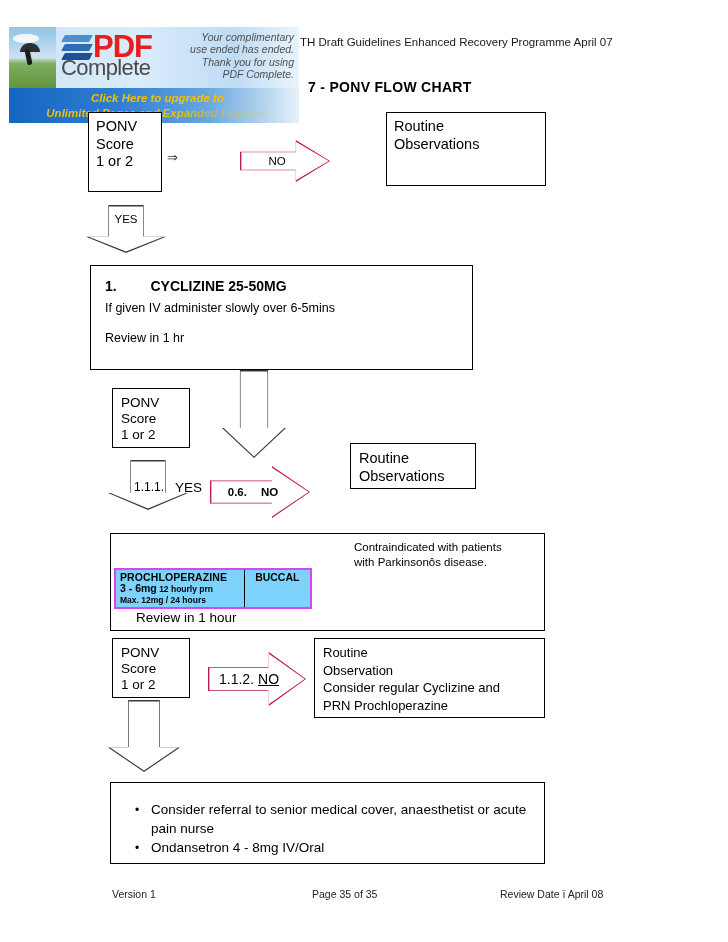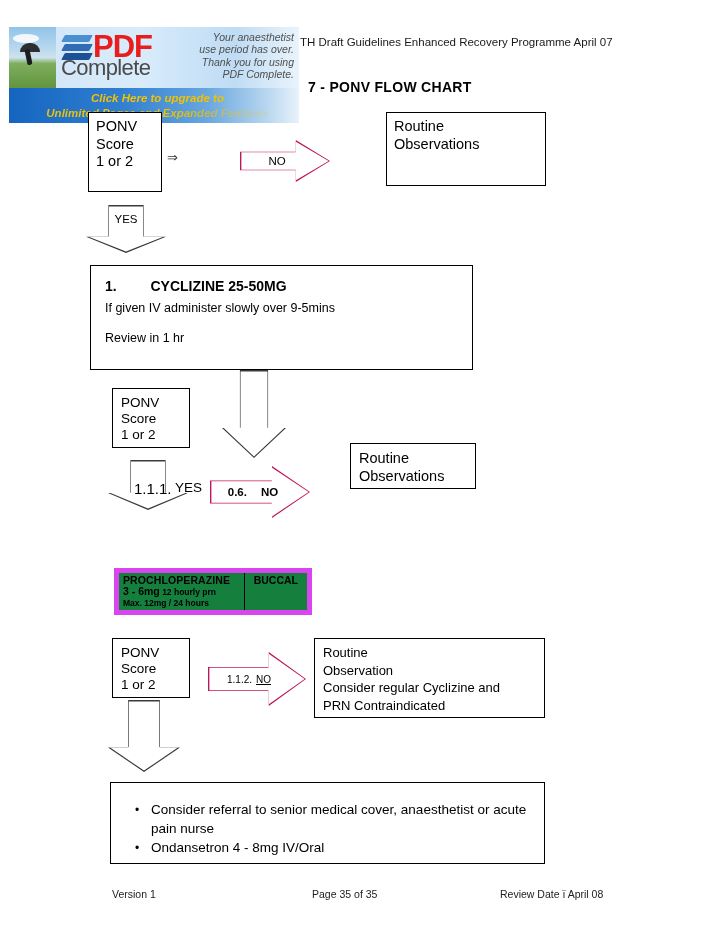--- a/index.html
+++ b/index.html
@@ -113,21 +113,21 @@
     clip-path:polygon(28% 0,72% 0,72% 66%,100% 66%,50% 100%,0 66%,28% 66%);
   }
   .down-lbl{
     position:absolute;left:0;right:0;top:8px;text-align:center;font-size:11.5px;
   }
 
   
   .glyph-arrow{position:absolute;font-size:13px;color:#333;}
 
   
-  .ptable{position:absolute;border:5px solid #d946ef;background:#15803d;border-collapse:collapse;}
+  .ptable{position:absolute;border:2px solid #d946ef;background:#7dd3fc;border-collapse:collapse;}
   .ptable td{border:1px solid #000;padding:1px 4px;vertical-align:top;}
   .pname{font-size:10.5px;font-weight:bold;letter-spacing:.1px;}
   .pdose b{font-size:10.5px;}
   .pdose{font-size:8.5px;font-weight:bold;line-height:11px;}
   .proute{font-size:10.5px;font-weight:bold;}
 
   ul.bl{margin:10px;padding:0 0 0 30px;list-style:none;}
   ul.bl li{position:relative;font-size:13.5px;line-height:18.5px;margin:0 0 1px 0;}
   ul.bl li:before{
     content:"\2022";position:absolute;left:-16px;top:0;font-size:12px;
@@ -154,22 +154,22 @@
         <div class="wm-chute"></div>
       </div>
       <div class="wm-logo-mark">
         <i></i>
           <i></i>
           <i></i>
       </div>
       <div class="wm-pdf">PDF</div>
       <div class="wm-complete">Complete</div>
       <div class="wm-msg">
-        <div>Your anaesthetist</div>
-        <div>use period has over.</div>
+        <div>Your complimentary</div>
+        <div>use ended has ended.</div>
         <div>Thank you for using</div>
         <div>PDF Complete.</div>
       </div>
     </div>
     <div class="wm-bar">
       <span class="l1">Click Here to upgrade to</span>
       <span class="l2">Unlimited Pages and Expanded Features</span>
     </div>
   </div>
 
@@ -199,59 +199,66 @@
     <div class="down-lbl">YES</div>
   </div>
 
   <div class="box" style="left:90px;top:265px;width:383px;height:105px;">
     <div style="padding:12px 14px 0 14px;">
       <div style="font-size:14px;font-weight:bold;">
         <span>1.</span>
         <span style="display:inline-block;width:26px;"></span>
         <span>CYCLIZINE 25-50MG</span>
       </div>
-      <div style="font-size:12.5px;margin-top:7px;">If given IV administer slowly over 9-5mins</div>
+      <div style="font-size:12.5px;margin-top:7px;">If given IV administer slowly over 6-5mins</div>
       <div style="font-size:12.5px;margin-top:16px;">Review in 1 hr</div>
     </div>
   </div>
 
   <div class="box" style="left:112px;top:388px;width:78px;height:60px;">
     <div class="t" style="font-size:13.5px;line-height:16px;padding:6px 8px;">
       <div>PONV</div>
       <div>Score</div>
       <div>1 or 2</div>
     </div>
   </div>
 
   <div class="arrow-down" style="left:222px;top:370px;width:64px;height:88px;">
     <div class="fill"></div>
   </div>
 
   <div class="arrow-down" style="left:108px;top:460px;width:80px;height:50px;">
     <div class="fill"></div>
   </div>
-  <div style="position:absolute;left:134px;top:480px;font-size:15px;white-space:nowrap;">1.1.1.</div>
+  <div style="position:absolute;left:134px;top:480px;font-size:12px;white-space:nowrap;">1.1.1.</div>
   <div style="position:absolute;left:175px;top:480px;font-size:13.5px;line-height:15px;width:12px;">YES</div>
 
   <div class="arrow-right k" style="left:210px;top:466px;width:100px;height:52px;">
     <div class="fill"></div>
     <div class="arrow-lbl" style="padding-right:14px;font-weight:bold;">
       <span>0.6.</span>
       <span style="display:inline-block;width:14px;"></span>
       <span>NO</span>
     </div>
   </div>
 
   <div class="box" style="left:350px;top:443px;width:126px;height:46px;">
     <div class="t sm" style="padding:6px 8px;">
       <div>Routine</div>
       <div>Observations</div>
     </div>
   </div>
 
+  <div class="box" style="left:110px;top:533px;width:435px;height:98px;">
+    <div style="position:absolute;left:243px;top:6px;font-size:11.5px;line-height:15px;">
+      <div>Contraindicated with patients</div>
+      <div>with Parkinsonôs disease.</div>
+    </div>
+    <div style="position:absolute;left:25px;top:76px;font-size:13.5px;">Review in 1 hour</div>
+  </div>
   <table class="ptable" style="left:114px;top:568px;width:198px;">
     <tbody>
         <tr>
       <td style="width:124px;">
         <div class="pname">PROCHLOPERAZINE</div>
         <div class="pdose">
           <b>3 - 6mg</b>
           <span>12 hourly prn</span>
         </div>
         <div class="pdose">Max. 12mg / 24 hours</div>
@@ -266,33 +273,33 @@
   <div class="box" style="left:112px;top:638px;width:78px;height:60px;">
     <div class="t" style="font-size:13.5px;line-height:16px;padding:6px 8px;">
       <div>PONV</div>
       <div>Score</div>
       <div>1 or 2</div>
     </div>
   </div>
 
   <div class="arrow-right k" style="left:208px;top:652px;width:98px;height:54px;">
     <div class="fill"></div>
-    <div class="arrow-lbl" style="padding-right:16px;font-size:10px;">
+    <div class="arrow-lbl" style="padding-right:16px;font-size:14px;">
       <span>1.1.2.</span>
       <span style="display:inline-block;width:4px;"></span>
       <span style="text-decoration:underline;">NO</span>
     </div>
   </div>
 
   <div class="box" style="left:314px;top:638px;width:231px;height:80px;">
     <div class="t" style="font-size:13px;line-height:17.5px;padding:5px 8px;">
       <div>Routine</div>
       <div>Observation</div>
       <div>Consider regular Cyclizine and</div>
-      <div>PRN Contraindicated</div>
+      <div>PRN Prochloperazine</div>
     </div>
   </div>
 
   <div class="arrow-down" style="left:108px;top:700px;width:72px;height:72px;">
     <div class="fill"></div>
   </div>
 
   <div class="box" style="left:110px;top:782px;width:435px;height:82px;">
     <ul class="bl" style="padding-top:8px;">
       <li>

